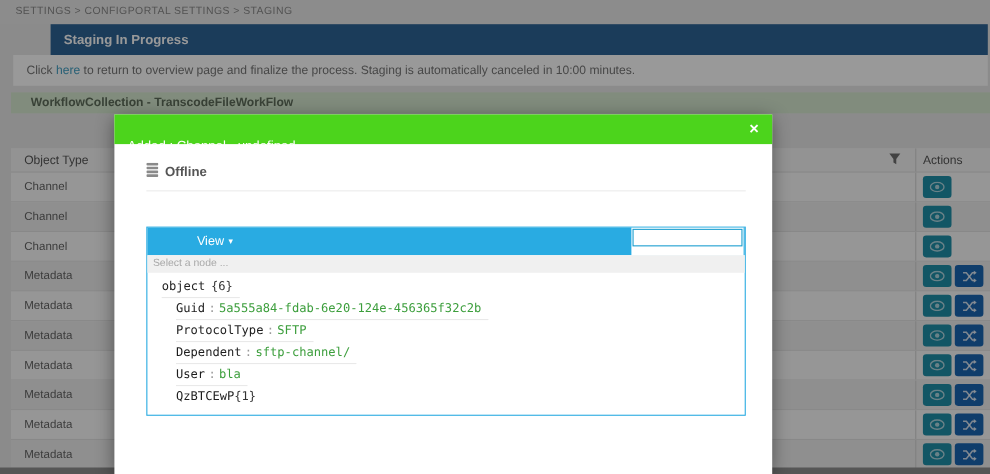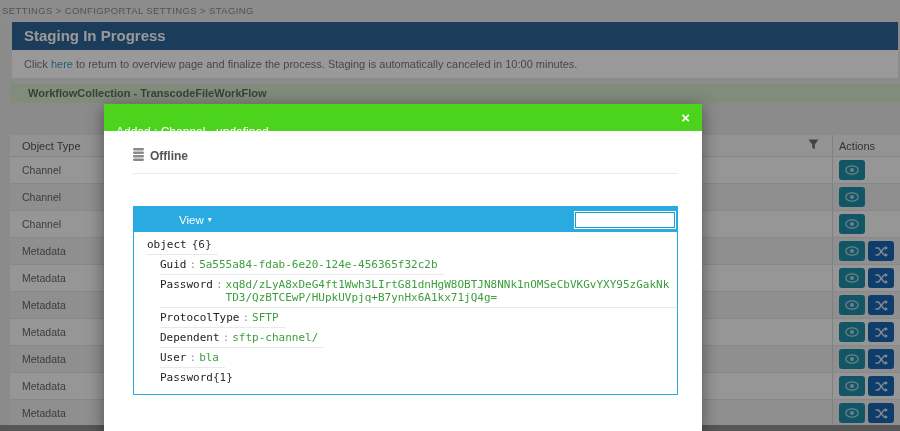--- a/index.html
+++ b/index.html
@@ -2,24 +2,24 @@
 <html style="--modal-header-green: #4cd41c; --toolbar-cyan: #29abe2; --banner-navy: #2e6496; --eye-button-teal: #1f8fa9; --shuffle-button-blue: #1a66b2; --tree-value-green: #3c9e3c; --workflow-bar-green: #d8ead0;"><head>
 <meta charset="utf-8">
 <style>
   * { margin:0; padding:0; box-sizing:border-box; }
   html,body { width:900px; height:431px; overflow:hidden; }
   body { font-family:"Liberation Sans", sans-serif; background:#e8e8e8; position:relative; }
 
   
   .bg-page { position:absolute; inset:0; }
   .breadcrumb { position:absolute; top:0; left:0; right:0; height:22px; background:#eaeaea;
-    font-size:9.5px; letter-spacing:.4px; color:#8a8a8a; line-height:22px; padding-left:2px; }
+    font-size:9.5px; letter-spacing:.4px; color:#8a8a8a; line-height:22px; padding-left:14px; }
   .panel { position:absolute; top:22px; left:12px; right:2px; }
-  .panel-header { height:28px; background:var(--banner-navy,#2e6496); color:#fff; font-size:15px;
-    font-weight:bold; line-height:28px; padding-left:12px; }
+  .panel-header { height:28px; background:var(--banner-navy,#2e6496); color:#fff; font-size:12px;
+    font-weight:bold; line-height:28px; padding-left:12px;margin-left:34px; }
   .panel-body { height:28px; background:#fff; color:#777; font-size:11px; line-height:28px; padding-left:12px; }
   .panel-body a { color:#43a0c4; text-decoration:none; cursor:pointer; }
   .workflow-bar { position:absolute; top:84px; left:10px; right:0; height:19px;
     background:var(--workflow-bar-green,#d8ead0); color:#5f6e5c; font-size:11px; line-height:19px; padding-left:18px;font-weight:bold; }
 
   .obj-table { position:absolute; top:135px; left:10px; right:0; bottom:6px; background:#fbfbfb; }
   .thead { height:22px; display:flex; align-items:center; background:#f6f6f6; border-bottom:1px solid #dcdcdc;
     font-size:11px; color:#555; }
   .cell { height:100%; display:flex; align-items:center; }
   .col-type { flex:1; padding-left:12px; }
@@ -42,21 +42,21 @@
     padding:0 12px; }
   .modal-title { color:#fff; font-size:12px;margin-top:29px; }
   .modal-close { margin-left:auto; color:#fff; font-size:15px; font-weight:bold; line-height:1; cursor:pointer; }
   .modal-body { padding:0 24px 0 29px; }
 
   .offline-row { margin-top:17px; display:flex; align-items:center; gap:6px;
     font-size:12px; font-weight:bold; color:#555; }
   .divider { margin-top:9px; border-top:1px solid #ececec; }
 
   .json-panel { margin-top:32px; border:1px solid var(--toolbar-cyan,#29abe2); }
-  .jtoolbar { height:25px; background:var(--toolbar-cyan,#29abe2); display:flex; align-items:center; }
+  .jtoolbar { height:25px; background:var(--toolbar-cyan,#29abe2); display:flex; }
   .view-btn { margin-left:45px; color:#fff; font-size:11.5px; background:none; border:none; cursor:pointer;
     display:flex; align-items:center; gap:4px; }
   .view-caret { font-size:8px; }
   .search-wrap { margin-left:auto; margin-right:1px; background:#fff; padding:1px; }
   .search-wrap input { width:100px; height:16px; border:1px solid #1c9fd0; font-size:10px; padding:0 3px;
     outline:none; display:block; }
   .node-select { height:16px; line-height:16px; background:#f0f0f0; color:#a8a8a8; font-size:9.5px; padding-left:5px; }
 
   .jtree { padding:3px 0 7px; font-family:"DejaVu Sans Mono", monospace; font-size:11px; color:#333; }
   .tree-row { display:table; max-width:96%; border-bottom:1px solid #e9e9e9; padding:3px 6px 3px 0; }
@@ -316,52 +316,49 @@
     <div class="json-panel">
       <div class="jtoolbar">
         <button class="view-btn">
           <span>View</span>
           <span class="view-caret">▾</span>
         </button>
         <span class="search-wrap">
           <input type="text" value="" style="">
         </span>
       </div>
+      <div class="node-select">Select a node ...</div>
       <div class="jtree">
         <div class="tree-row tree-obj">
             <span class="tkey">object</span>
             <span class="tcount-inline">{6}</span>
           </div>
 
   <div class="tree-row tree-field">
             <span class="tcell keycell"><span class="tkey">Guid</span><span class="tcolon">:</span></span>
             <span class="tcell tval">5a555a84-fdab-6e20-124e-456365f32c2b</span>
           </div>
 
-  <div class="tree-row tree-field">
-            <span class="tcell keycell"><span class="tkey">Password</span><span class="tcolon">:</span></span>
-            <span class="tcell tval">xq8d/zLyA8xDeG4ft1Wwh3LIrtG81dnHgW8OBTJN8NNk1nOMSeCbVKGvYXY95zGakNkTD3/QzBTCEwP/HUpkUVpjq+B7ynHx6A1kx71jQ4g=</span>
-          </div>
 
   <div class="tree-row tree-field">
             <span class="tcell keycell"><span class="tkey">ProtocolType</span><span class="tcolon">:</span></span>
             <span class="tcell tval">SFTP</span>
           </div>
 
   <div class="tree-row tree-field">
             <span class="tcell keycell"><span class="tkey">Dependent</span><span class="tcolon">:</span></span>
             <span class="tcell tval">sftp-channel/</span>
           </div>
 
   <div class="tree-row tree-field">
             <span class="tcell keycell"><span class="tkey">User</span><span class="tcolon">:</span></span>
             <span class="tcell tval">bla</span>
           </div>
 
   <div class="tree-row tree-field">
-            <span class="tcell keycell"><span class="tkey">Password</span></span>
+            <span class="tcell keycell"><span class="tkey">QzBTCEwP</span></span>
             <span class="tcell tcount">{1}</span>
           </div>
 </div>
     </div>
 
   </div>
 </div>
 
 </body></html>

